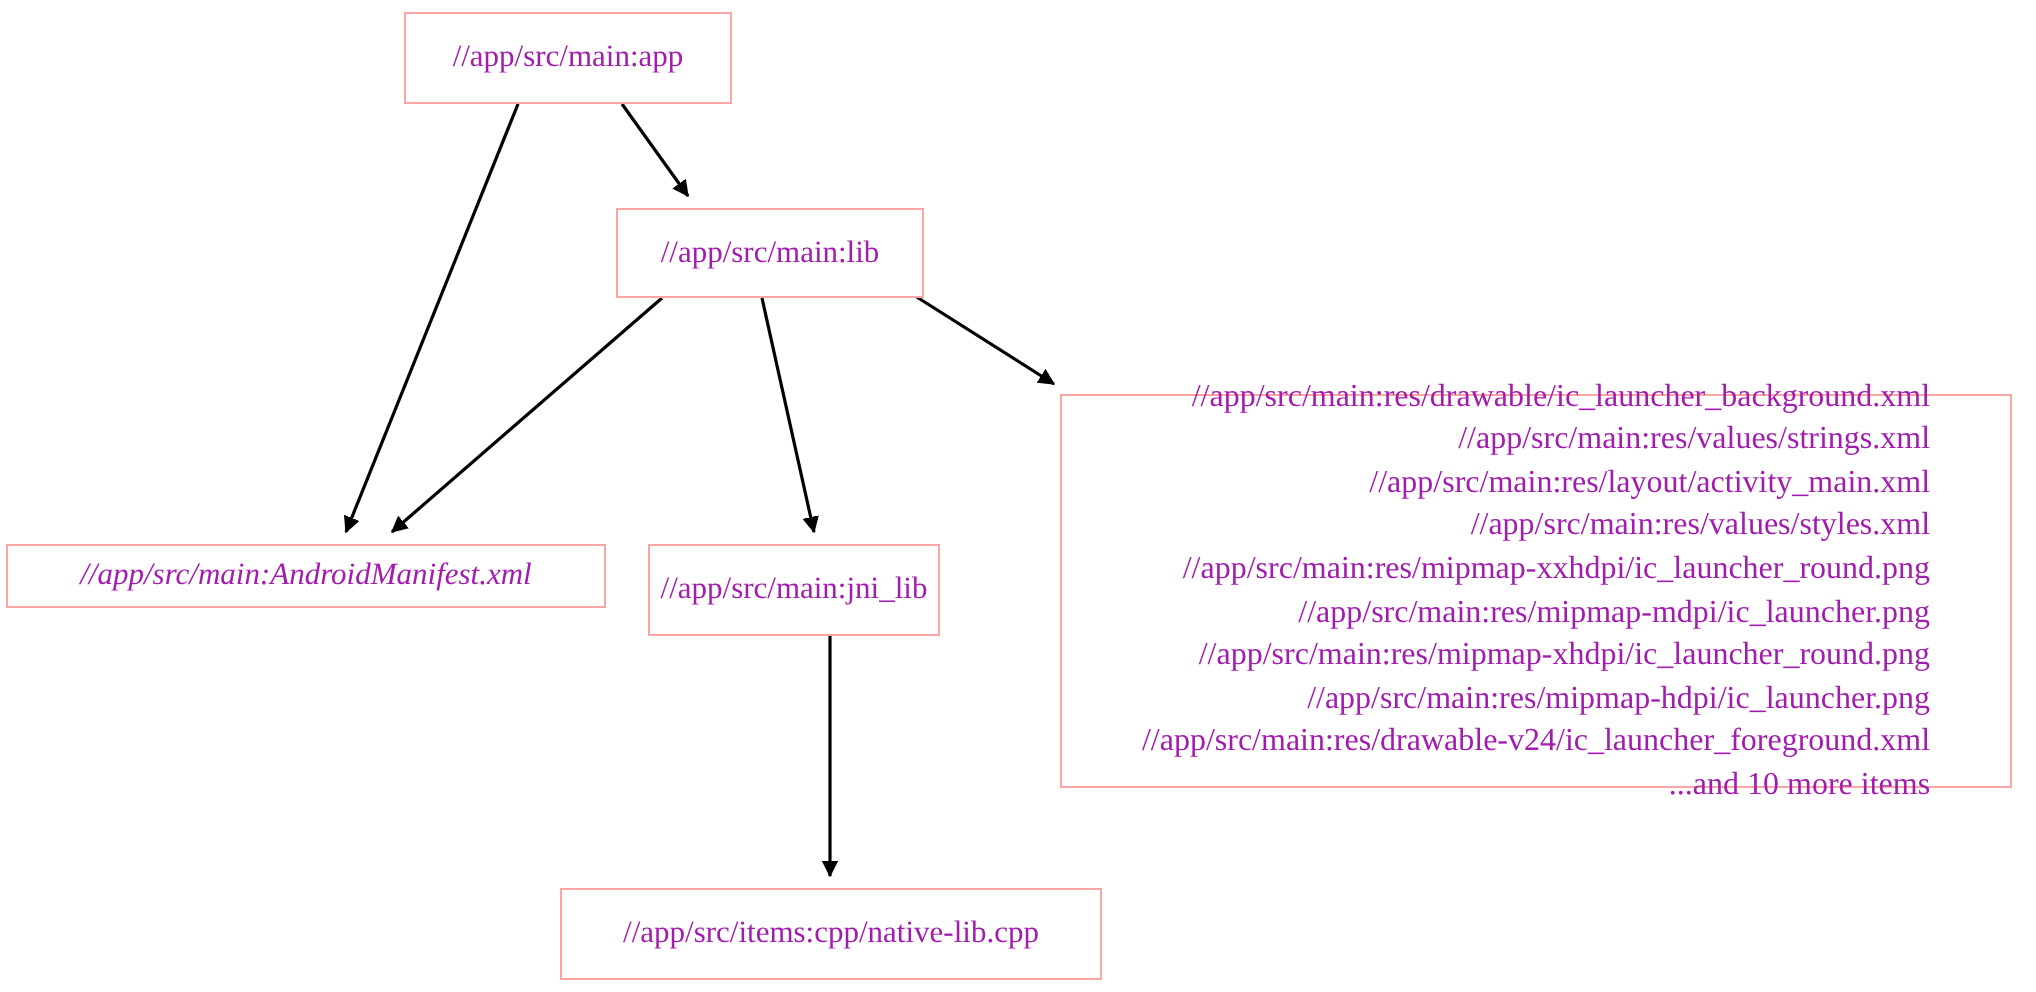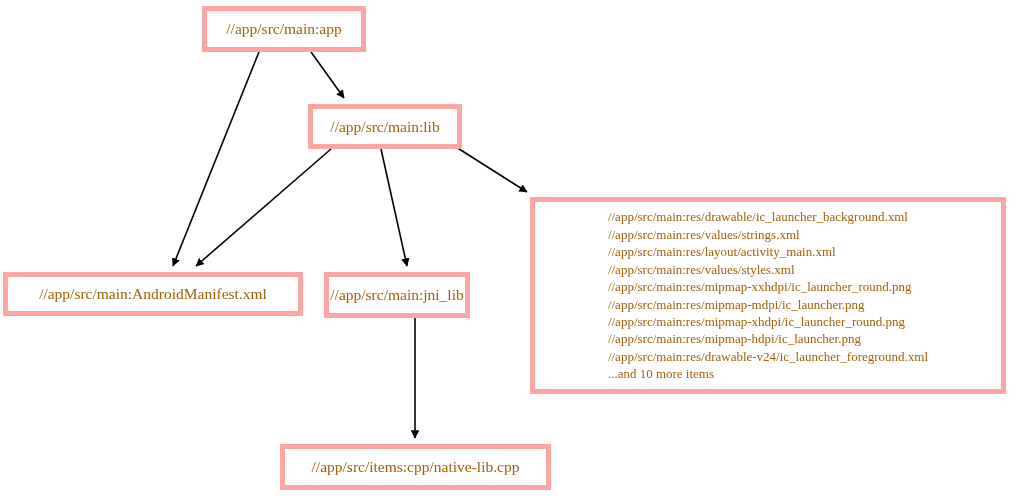--- a/index.html
+++ b/index.html
@@ -20,48 +20,48 @@
     position: absolute;
     left: 0;
     top: 0;
     width: 1018px;
     height: 496px;
     pointer-events: none;
   }
   .node {
     position: absolute;
     box-sizing: border-box;
-    border: 5px solid #fca5a5;
+    border: 1px solid #fca5a5;
     background: #ffffff;
     display: flex;
     align-items: center;
     justify-content: center;
-    text-align: left;
-    color: #a16207;
+    text-align: right;
+    color: #a21caf;
     font-size: 15.5px;
     line-height: 1.0;
     letter-spacing: 0px;
     white-space: nowrap;
   }
   .node-label {
     display: block;
     padding: 0 2px;
   }
   
   #node-app        { left: 202px; top: 6px;   width: 164px; height: 46px; }
   #node-lib        { left: 308px; top: 104px; width: 154px; height: 45px; }
-  #node-manifest   { left: 3px;   top: 272px; width: 300px; height: 44px; }
+  #node-manifest   { left: 3px;   top: 272px; width: 300px; height: 32px; font-style: italic; }
   #node-jni-lib    { left: 324px; top: 272px; width: 146px; height: 46px; }
   #node-res        { left: 530px; top: 197px; width: 476px; height: 197px;
                      align-items: center; }
   #node-native-lib { left: 280px; top: 444px; width: 271px; height: 46px; }
 
   #node-res .node-label {
     white-space: pre-line;
-    font-size: 13px;
+    font-size: 16px;
     line-height: 1.345;
     padding: 0 6px;
     font-family: Liberation Serif, serif;
   }
 </style>
 </head>
 <body>
 
 <div id="graph-canvas">
 

